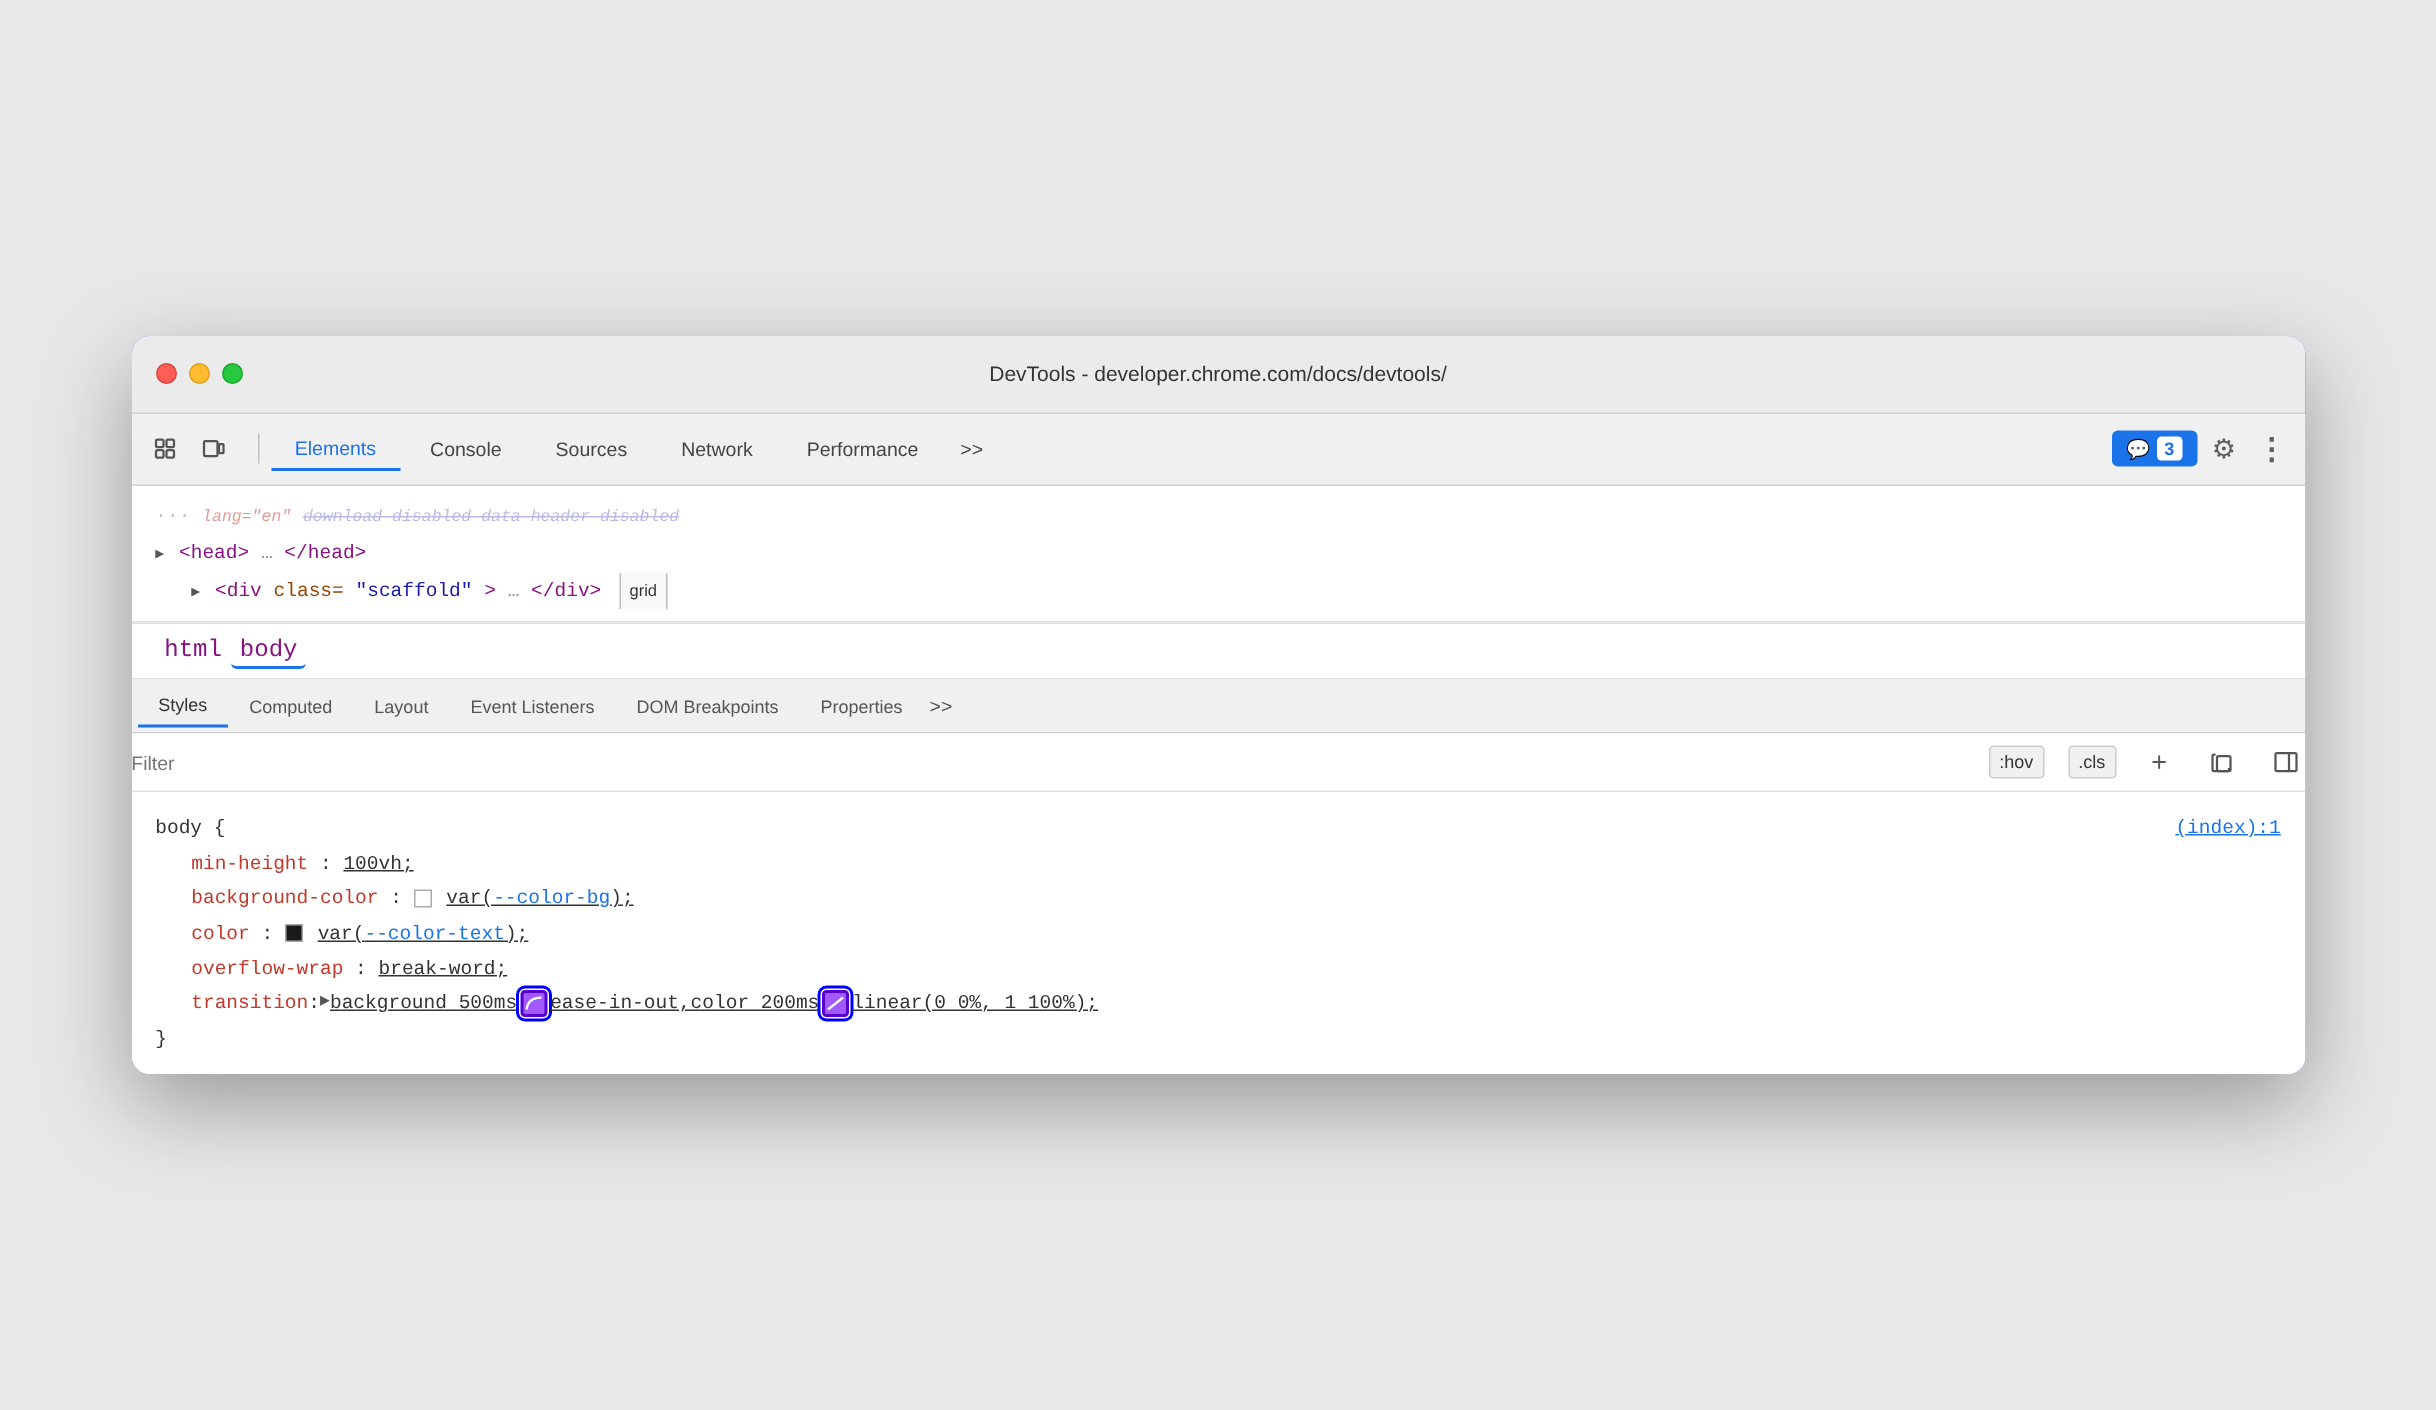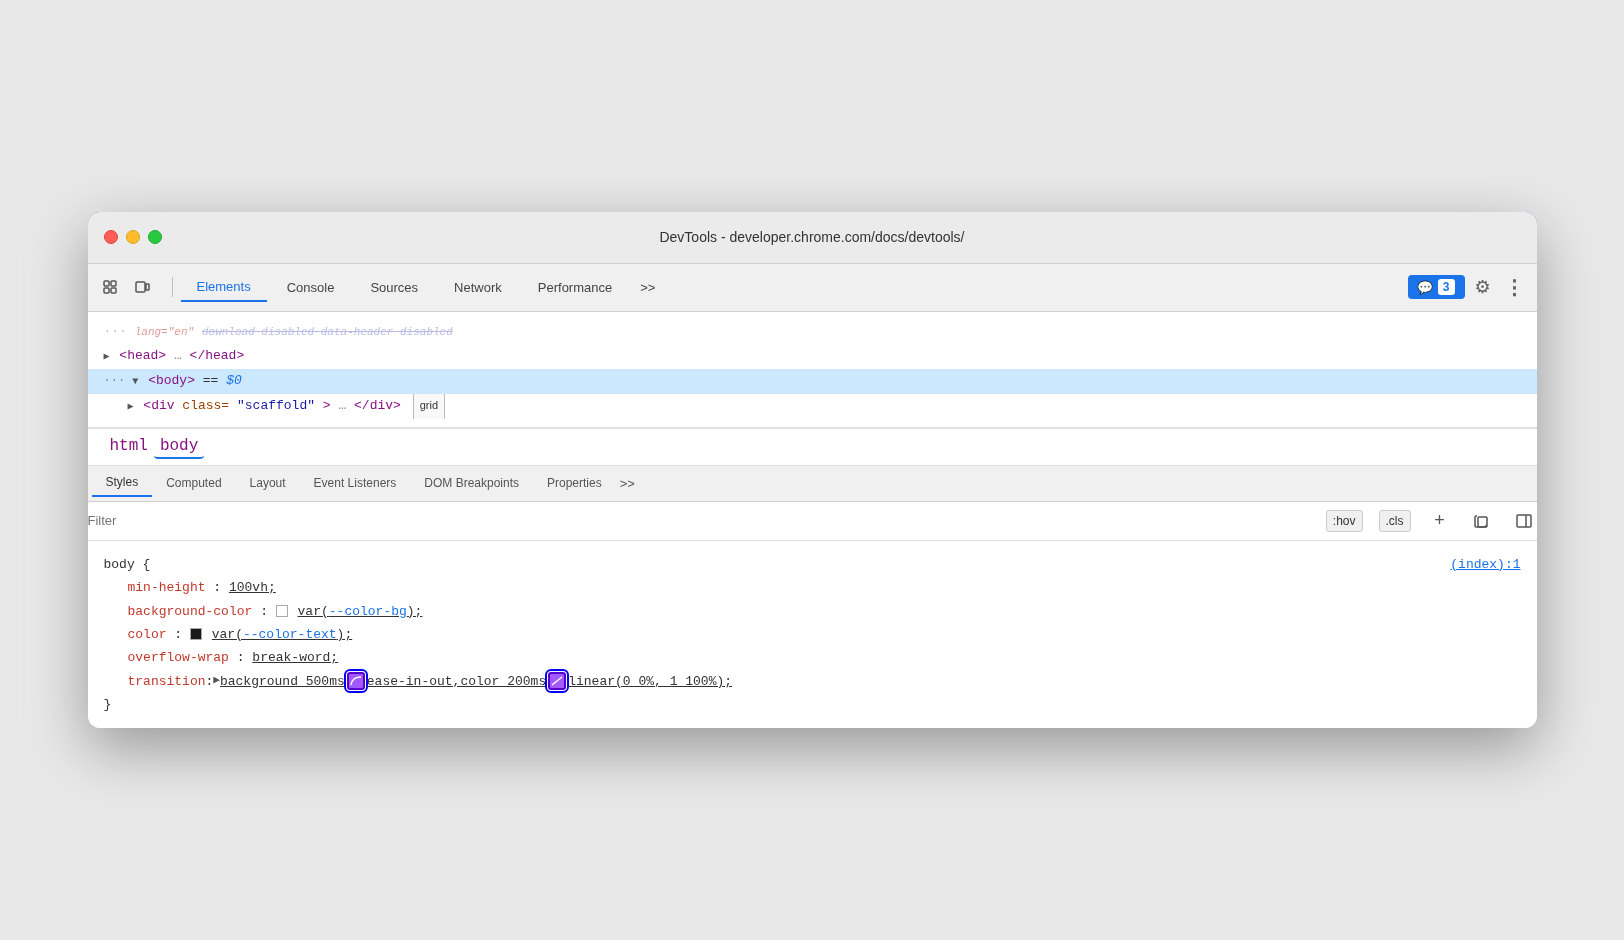--- a/index.html
+++ b/index.html
@@ -403,27 +403,20 @@
         <span style="color:#1a1aa6; font-style:italic; font-size:11px; text-decoration: line-through; opacity:0.6;">download disabled data-header disabled</span>
       </div>
 
       <div class="dom-row">
         <span class="triangle closed"></span>
         <span class="tag">&lt;head&gt;</span>
         <span class="dom-grey"> … </span>
         <span class="tag">&lt;/head&gt;</span>
       </div>
 
-      <div class="dom-row selected">
-        <span style="color:#888; font-size:12px;">··· </span>
-        <span class="triangle open"></span>
-        <span class="tag">&lt;body&gt;</span>
-        <span style="color:#333;"> == </span>
-        <span style="color:#1a73e8; font-style:italic;">$0</span>
-      </div>
 
       <div class="dom-row" style="padding-left: 40px;">
         <span class="triangle closed"></span>
         <span class="tag">&lt;div </span>
         <span style="color:#994500;">class=</span>
         <span style="color:#1a1aa6;">"scaffold"</span>
         <span class="tag">&gt;</span>
         <span class="dom-grey"> … </span>
         <span class="tag">&lt;/div&gt;</span>
         <span class="grid-badge">grid</span>

